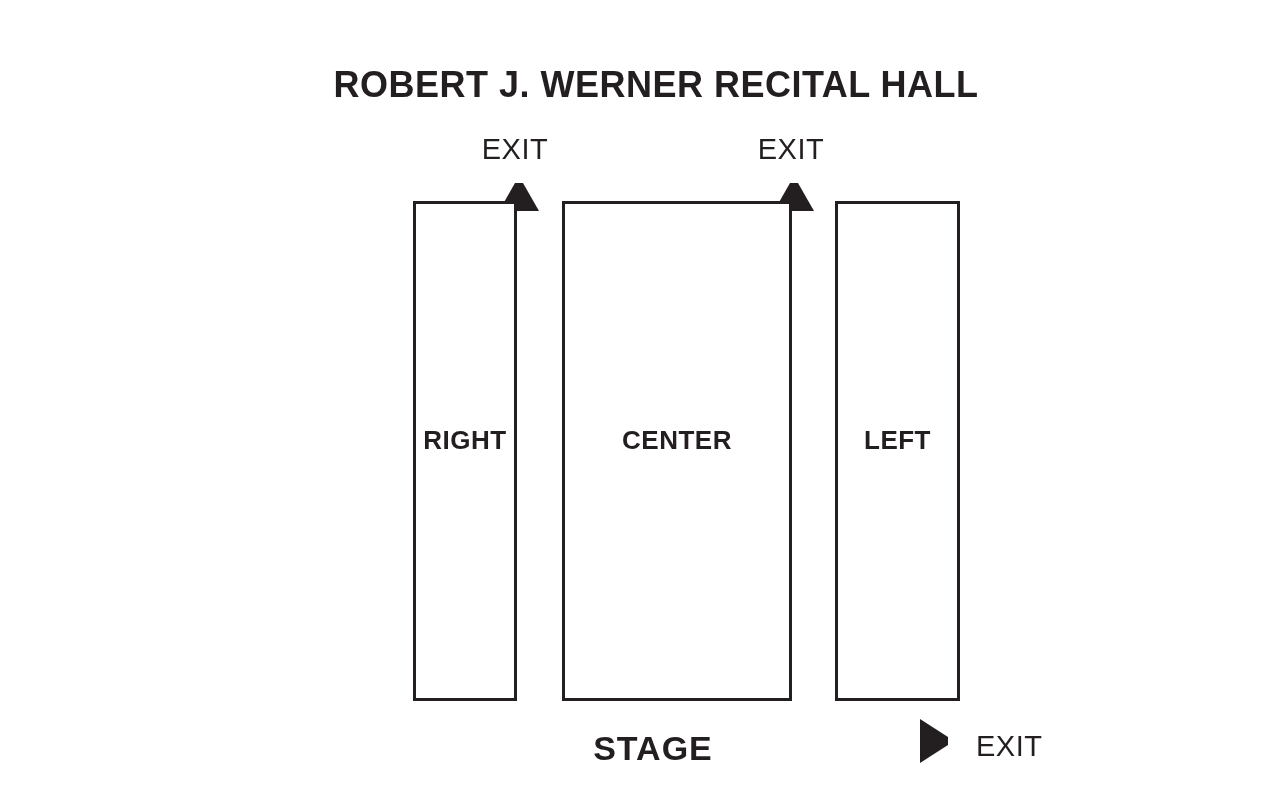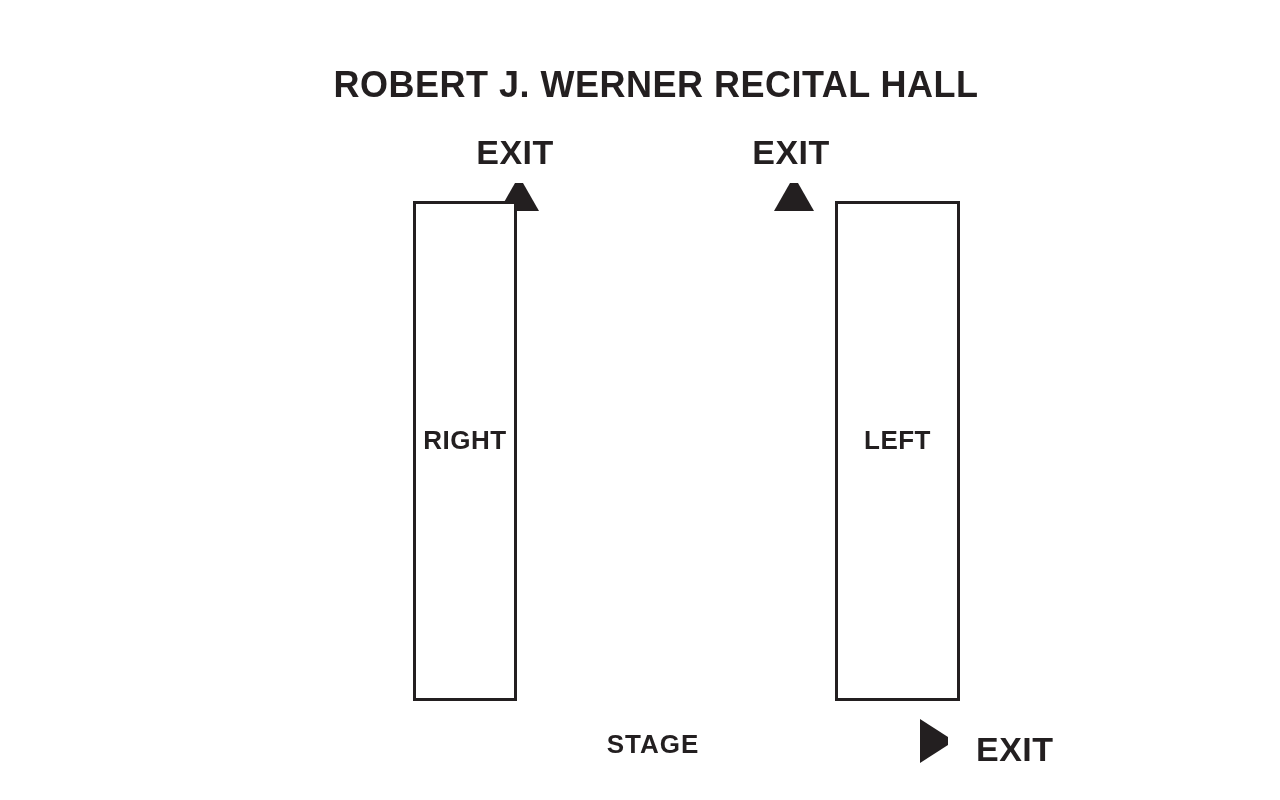--- a/index.html
+++ b/index.html
@@ -19,22 +19,22 @@
     top: 52px;
     left: 648px;
     transform: translateX(-50%);
     white-space: nowrap;
     font-size: 36px;
     font-weight: bold;
     letter-spacing: 0.5px;
   }
   .exit-label {
     position: absolute;
-    font-size: 34px;
-    font-weight: bold;
+    font-size: 29px;
+    font-weight: normal;
     letter-spacing: 0.5px;
     white-space: nowrap;
   }
   .exit-top { top: 121px; transform: translateX(-50%); }
   .exit-top-1 { left: 507px; }
   .exit-top-2 { left: 783px; }
   .exit-bottom { left: 964px; top: 718px; }
   .tri-up {
     position: absolute;
     width: 0; height: 0;
@@ -71,21 +71,21 @@
     font-size: 26px;
     font-weight: bold;
     letter-spacing: 0.5px;
     transform: translateY(-11px);
   }
   .stage-label {
     position: absolute;
     left: 645px;
     top: 717px;
     transform: translateX(-50%);
-    font-size: 26px;
+    font-size: 34px;
     font-weight: bold;
     letter-spacing: 1px;
     white-space: nowrap;
   }
 </style>
 </head>
 <body>
 
 <div class="canvas">
 
@@ -96,20 +96,23 @@
   <span class="exit-label exit-top exit-top-2">EXIT</span>
 
   <span class="tri-up tri-up-1"></span>
 
   <span class="tri-up tri-up-2"></span>
 
   <div class="section section-right-block">
     <span class="section-label">RIGHT</span>
   </div>
 
+  <div class="section section-center-block">
+    <span class="section-label">CENTER</span>
+  </div>
 
   <div class="section section-left-block">
     <span class="section-label">LEFT</span>
   </div>
 
   <span class="stage-label">STAGE</span>
 
   <span class="tri-right"></span>
 
   <span class="exit-label exit-bottom">EXIT</span>

